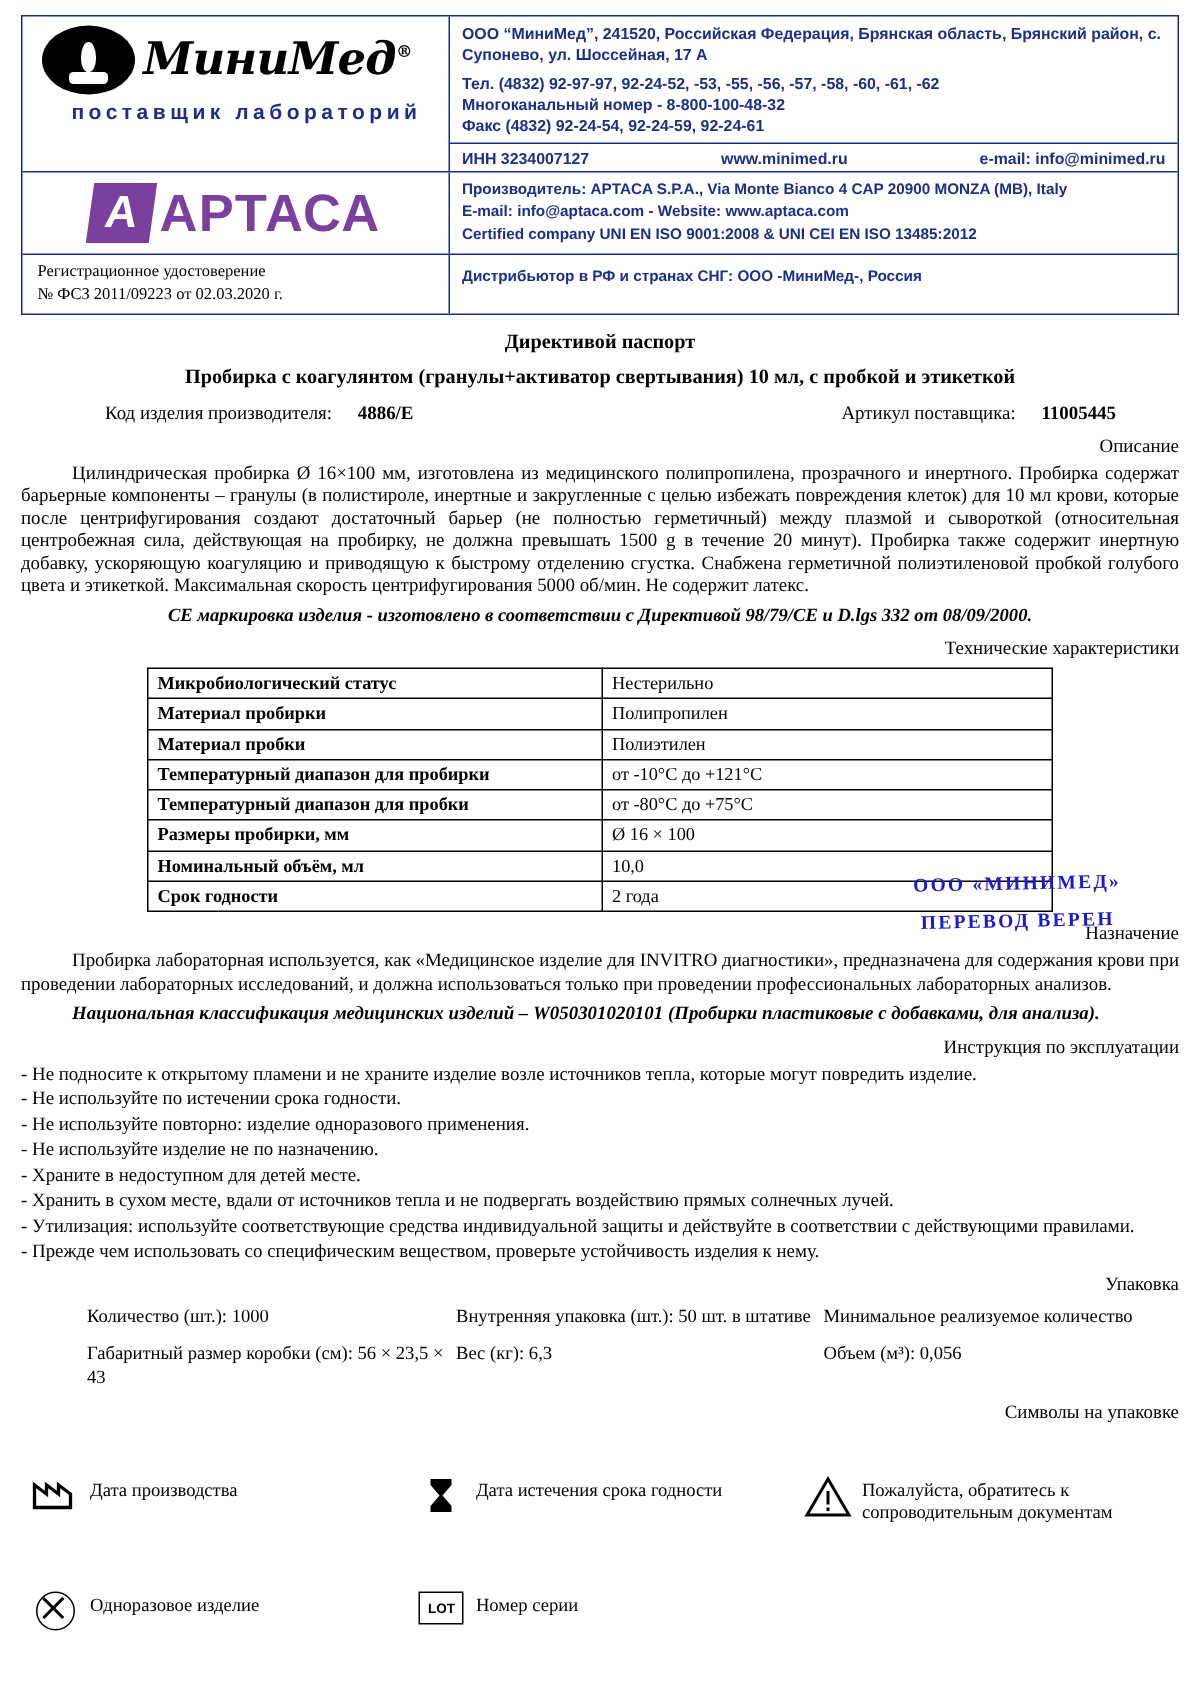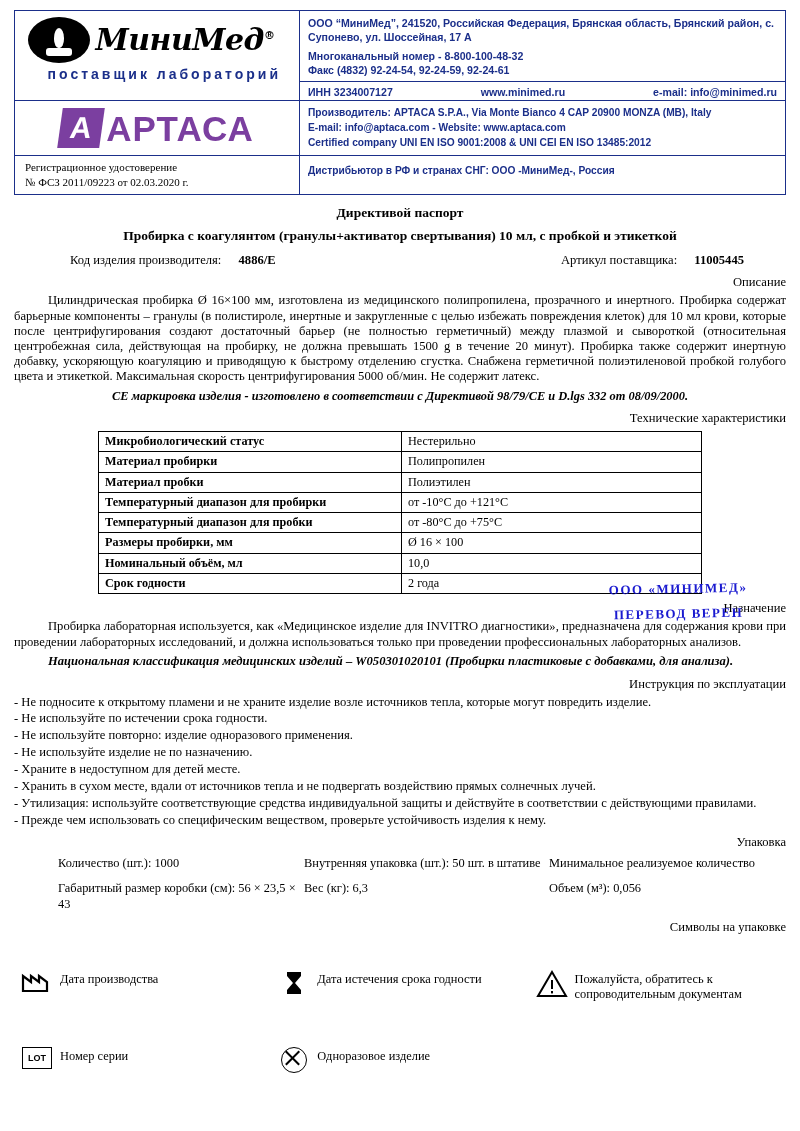--- a/index.html
+++ b/index.html
@@ -351,20 +351,21 @@
       <div class="hdr-logo">
         <div class="minimed-wrap">
           <div class="minimed-badge"></div>
           <div class="minimed-name"><span>МиниМед</span><sup>®</sup></div>
         </div>
         <div class="minimed-sub">поставщик лабораторий</div>
       </div>
       <div class="hdr-info">
         <div class="addr">ООО “МиниМед”, 241520, Российская Федерация, Брянская область, Брянский район, с. Супонево, ул. Шоссейная, 17 А</div>
         <div class="phones">
+          <div>Тел. (4832) 92-97-97, 92-24-52, -53, -55, -56, -57, -58, -60, -61, -62</div>
           <div>Многоканальный номер - 8-800-100-48-32</div>
           <div>Факс (4832) 92-24-54, 92-24-59, 92-24-61</div>
         </div>
         <div class="hdr-contacts">
           <span>ИНН 3234007127</span>
           <span>www.minimed.ru</span>
           <span>e-mail: info@minimed.ru</span>
         </div>
       </div>
     </div>
@@ -510,26 +511,26 @@
           <rect x="15" y="21" width="2" height="2.4" fill="#000"></rect>
         </svg>
       </div>
       <div class="lbl">Пожалуйста, обратитесь к сопроводительным документам</div>
     </div>
   </div>
 
   <div class="symbols sym-row2">
     <div class="sym-col">
       <div class="ic">
-        <div class="box-ic">LOT</div>
-      </div>
-      <div class="lbl">Номер серии</div>
+        <div class="circ-ic"></div>
+      </div>
+      <div class="lbl">Одноразовое изделие</div>
     </div>
     <div class="sym-col">
       <div class="ic">
-        <div class="circ-ic"></div>
-      </div>
-      <div class="lbl">Одноразовое изделие</div>
+        <div class="box-ic">LOT</div>
+      </div>
+      <div class="lbl">Номер серии</div>
     </div>
     <div class="sym-col"></div>
   </div>
 
 </div>
 
 </body></html>

